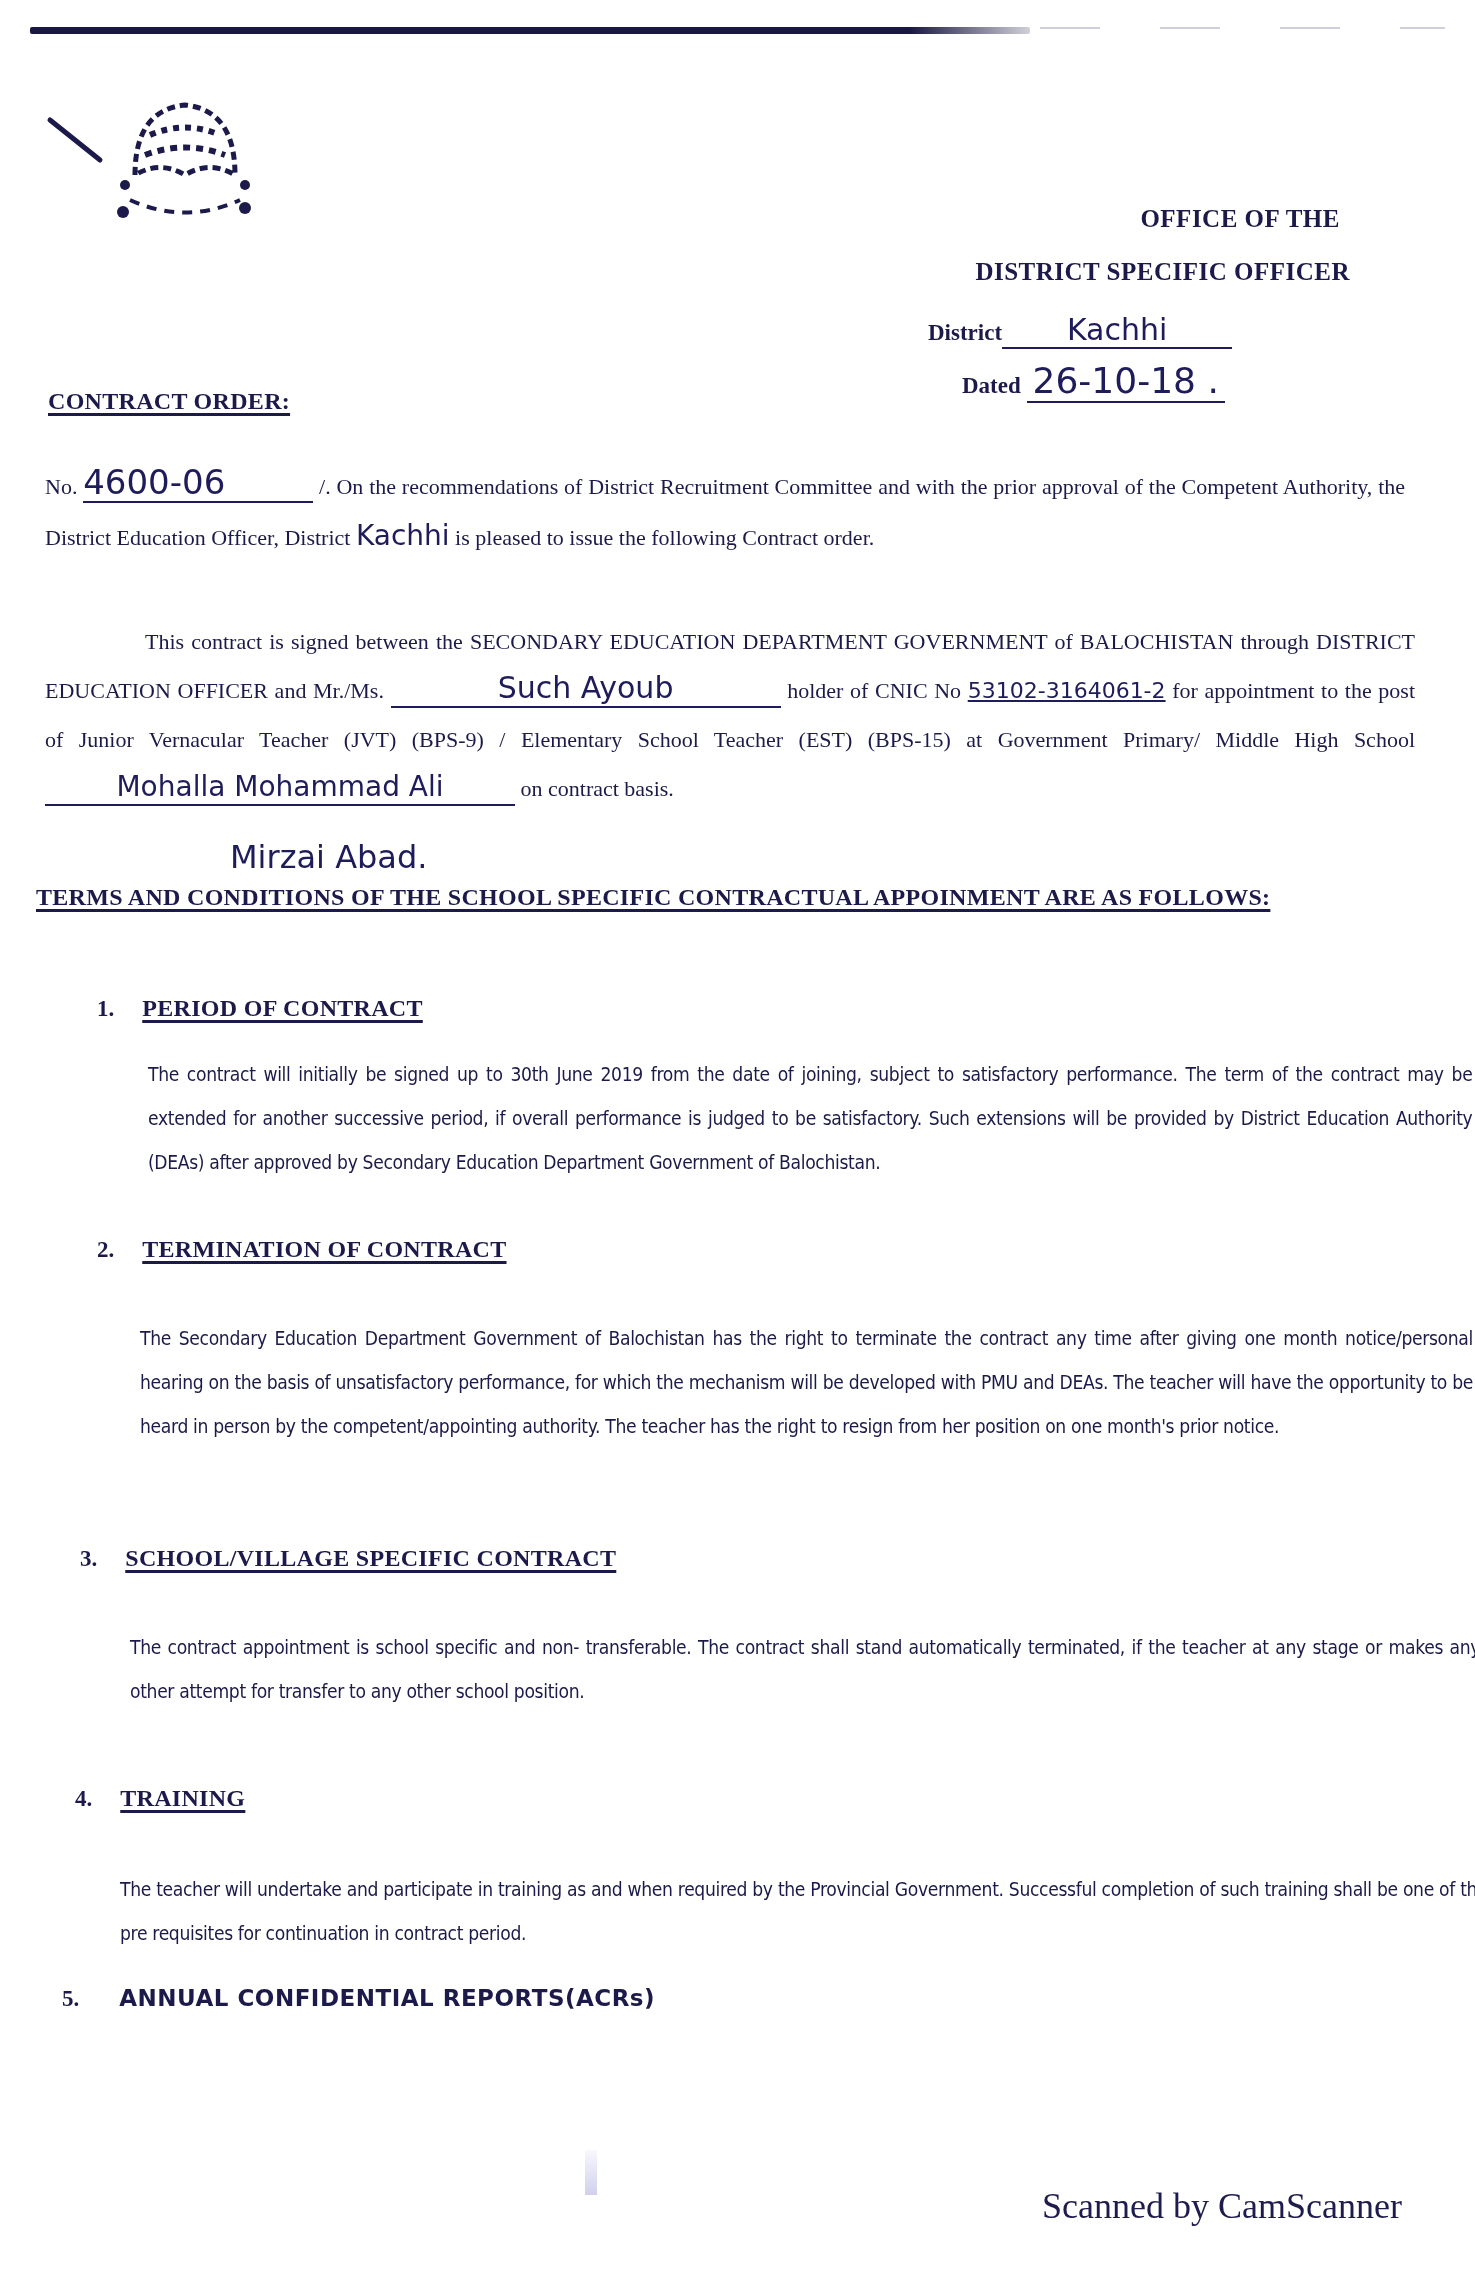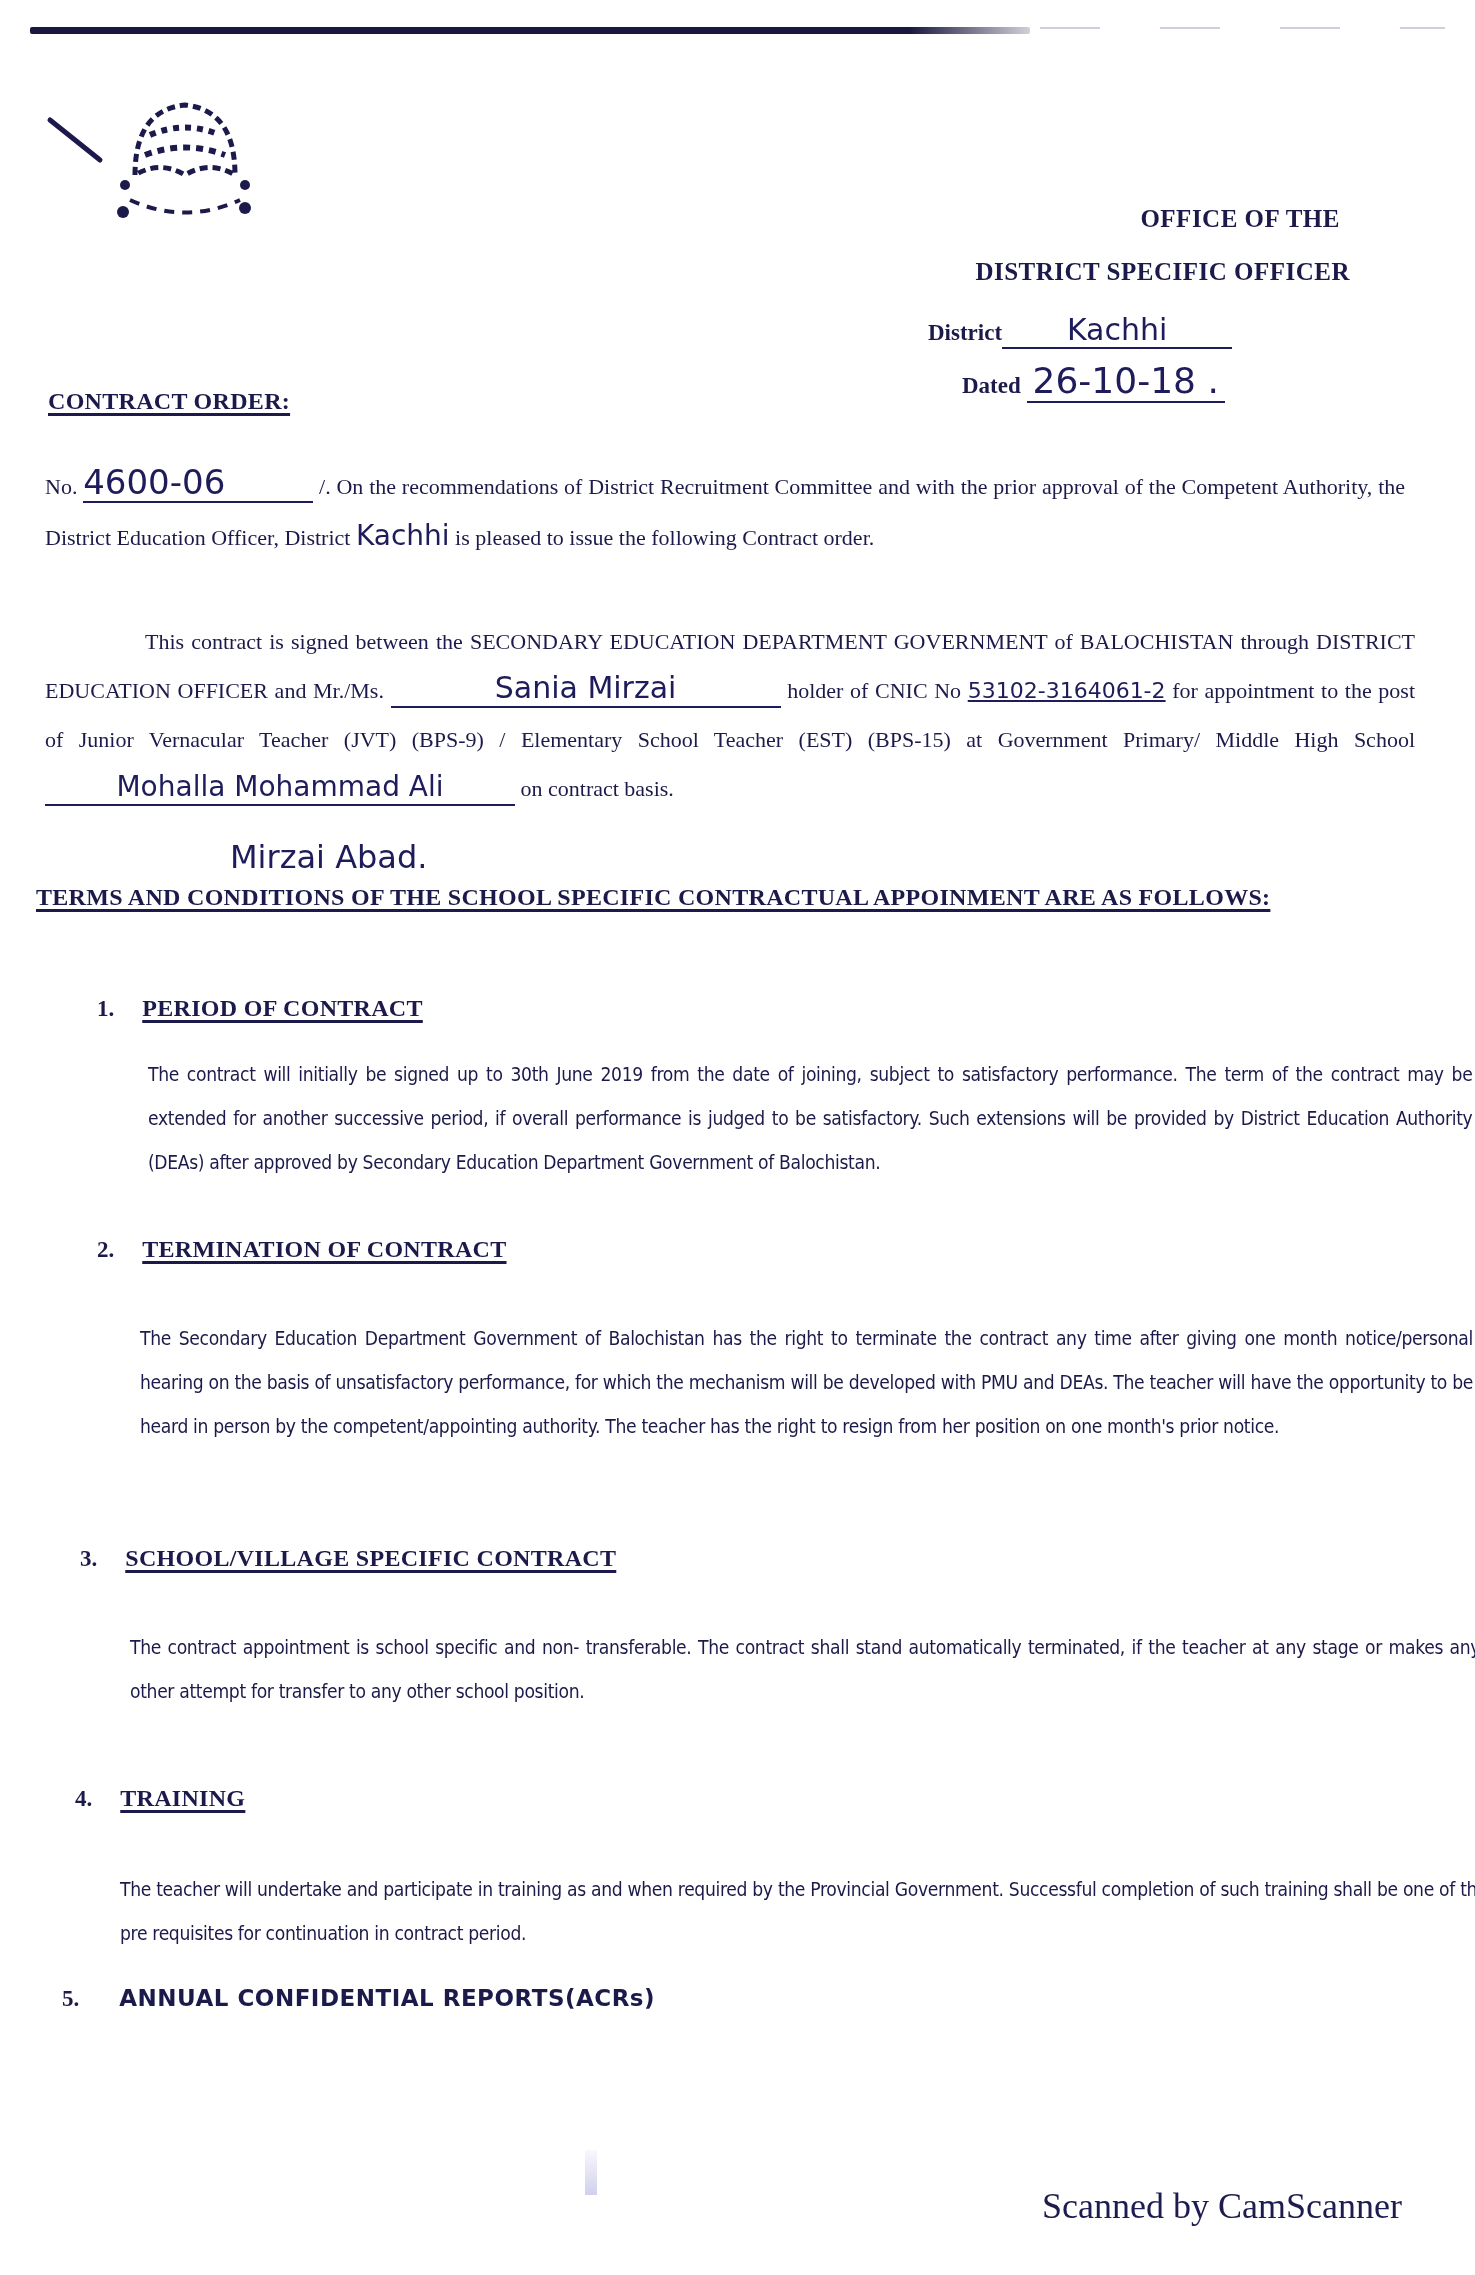--- a/index.html
+++ b/index.html
@@ -78,21 +78,21 @@
 <div class="abs para-serif p-no">
   <span>No.</span>
   <span class="fill-line hand" style="width:230px;text-align:left;font-size:34px;line-height:38px;">4600-06</span>
   <span>/. On the recommendations of District Recruitment Committee and with the prior approval of the Competent Authority, the District Education Officer, District</span>
   <span class="hand" style="font-size:28px;">Kachhi</span>
   <span>is pleased to issue the following Contract order.</span>
 </div>
 
 <div class="abs para-serif p-contract">
   <span style="display:inline-block;width:100px;"></span><span>This contract is signed between the SECONDARY EDUCATION DEPARTMENT GOVERNMENT of BALOCHISTAN through DISTRICT EDUCATION OFFICER and Mr./Ms.</span>
-  <span class="fill-line hand" style="width:390px;text-align:center;font-size:30px;line-height:36px;">Sania Mirzai</span>
+  <span class="fill-line hand" style="width:390px;text-align:center;font-size:30px;line-height:36px;">Such Ayoub</span>
   <span>holder of CNIC No</span>
   <span class="hand" style="font-size:22px;text-decoration:underline;">53102-3164061-2</span>
   <span>for appointment to the post of Junior Vernacular Teacher (JVT) (BPS-9) / Elementary School Teacher (EST) (BPS-15) at Government Primary/ Middle High School</span>
   <span class="fill-line hand" style="width:470px;text-align:center;font-size:28px;line-height:34px;">Mohalla Mohammad Ali</span>
   <span>on contract basis.</span>
 </div>
 <div class="abs hand mirzai">Mirzai Abad.</div>
 
 <div class="abs section-title terms-title">TERMS AND CONDITIONS OF THE SCHOOL SPECIFIC CONTRACTUAL APPOINMENT ARE AS FOLLOWS:</div>
 

